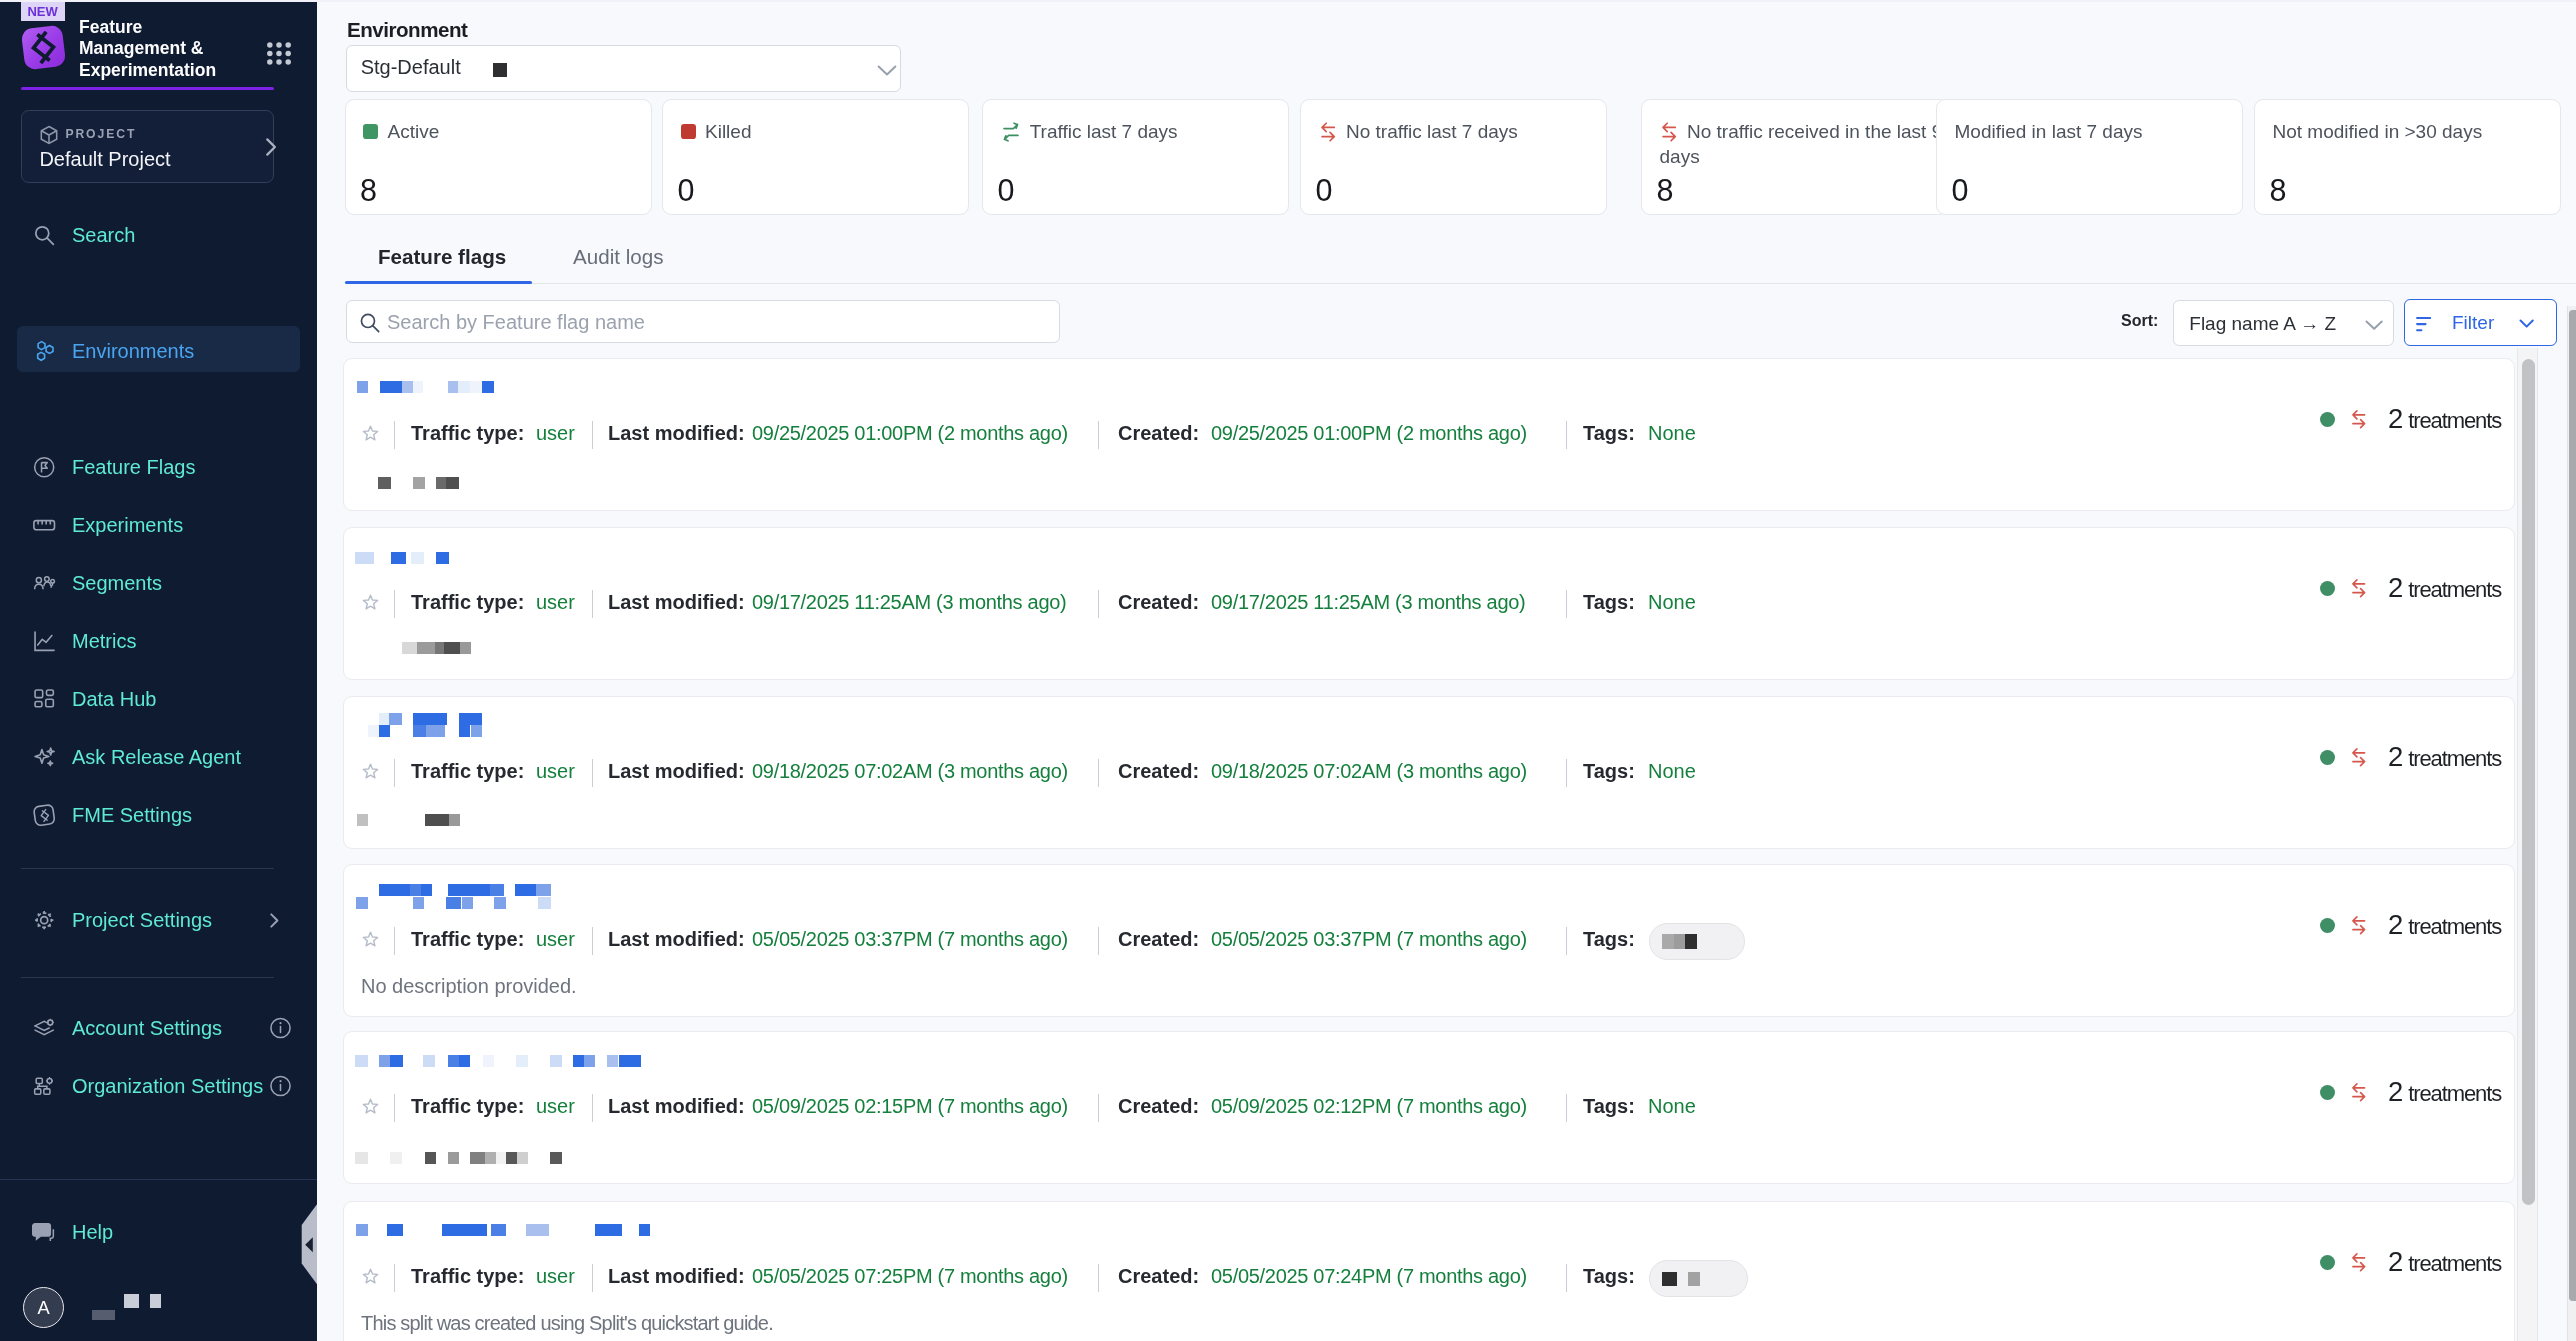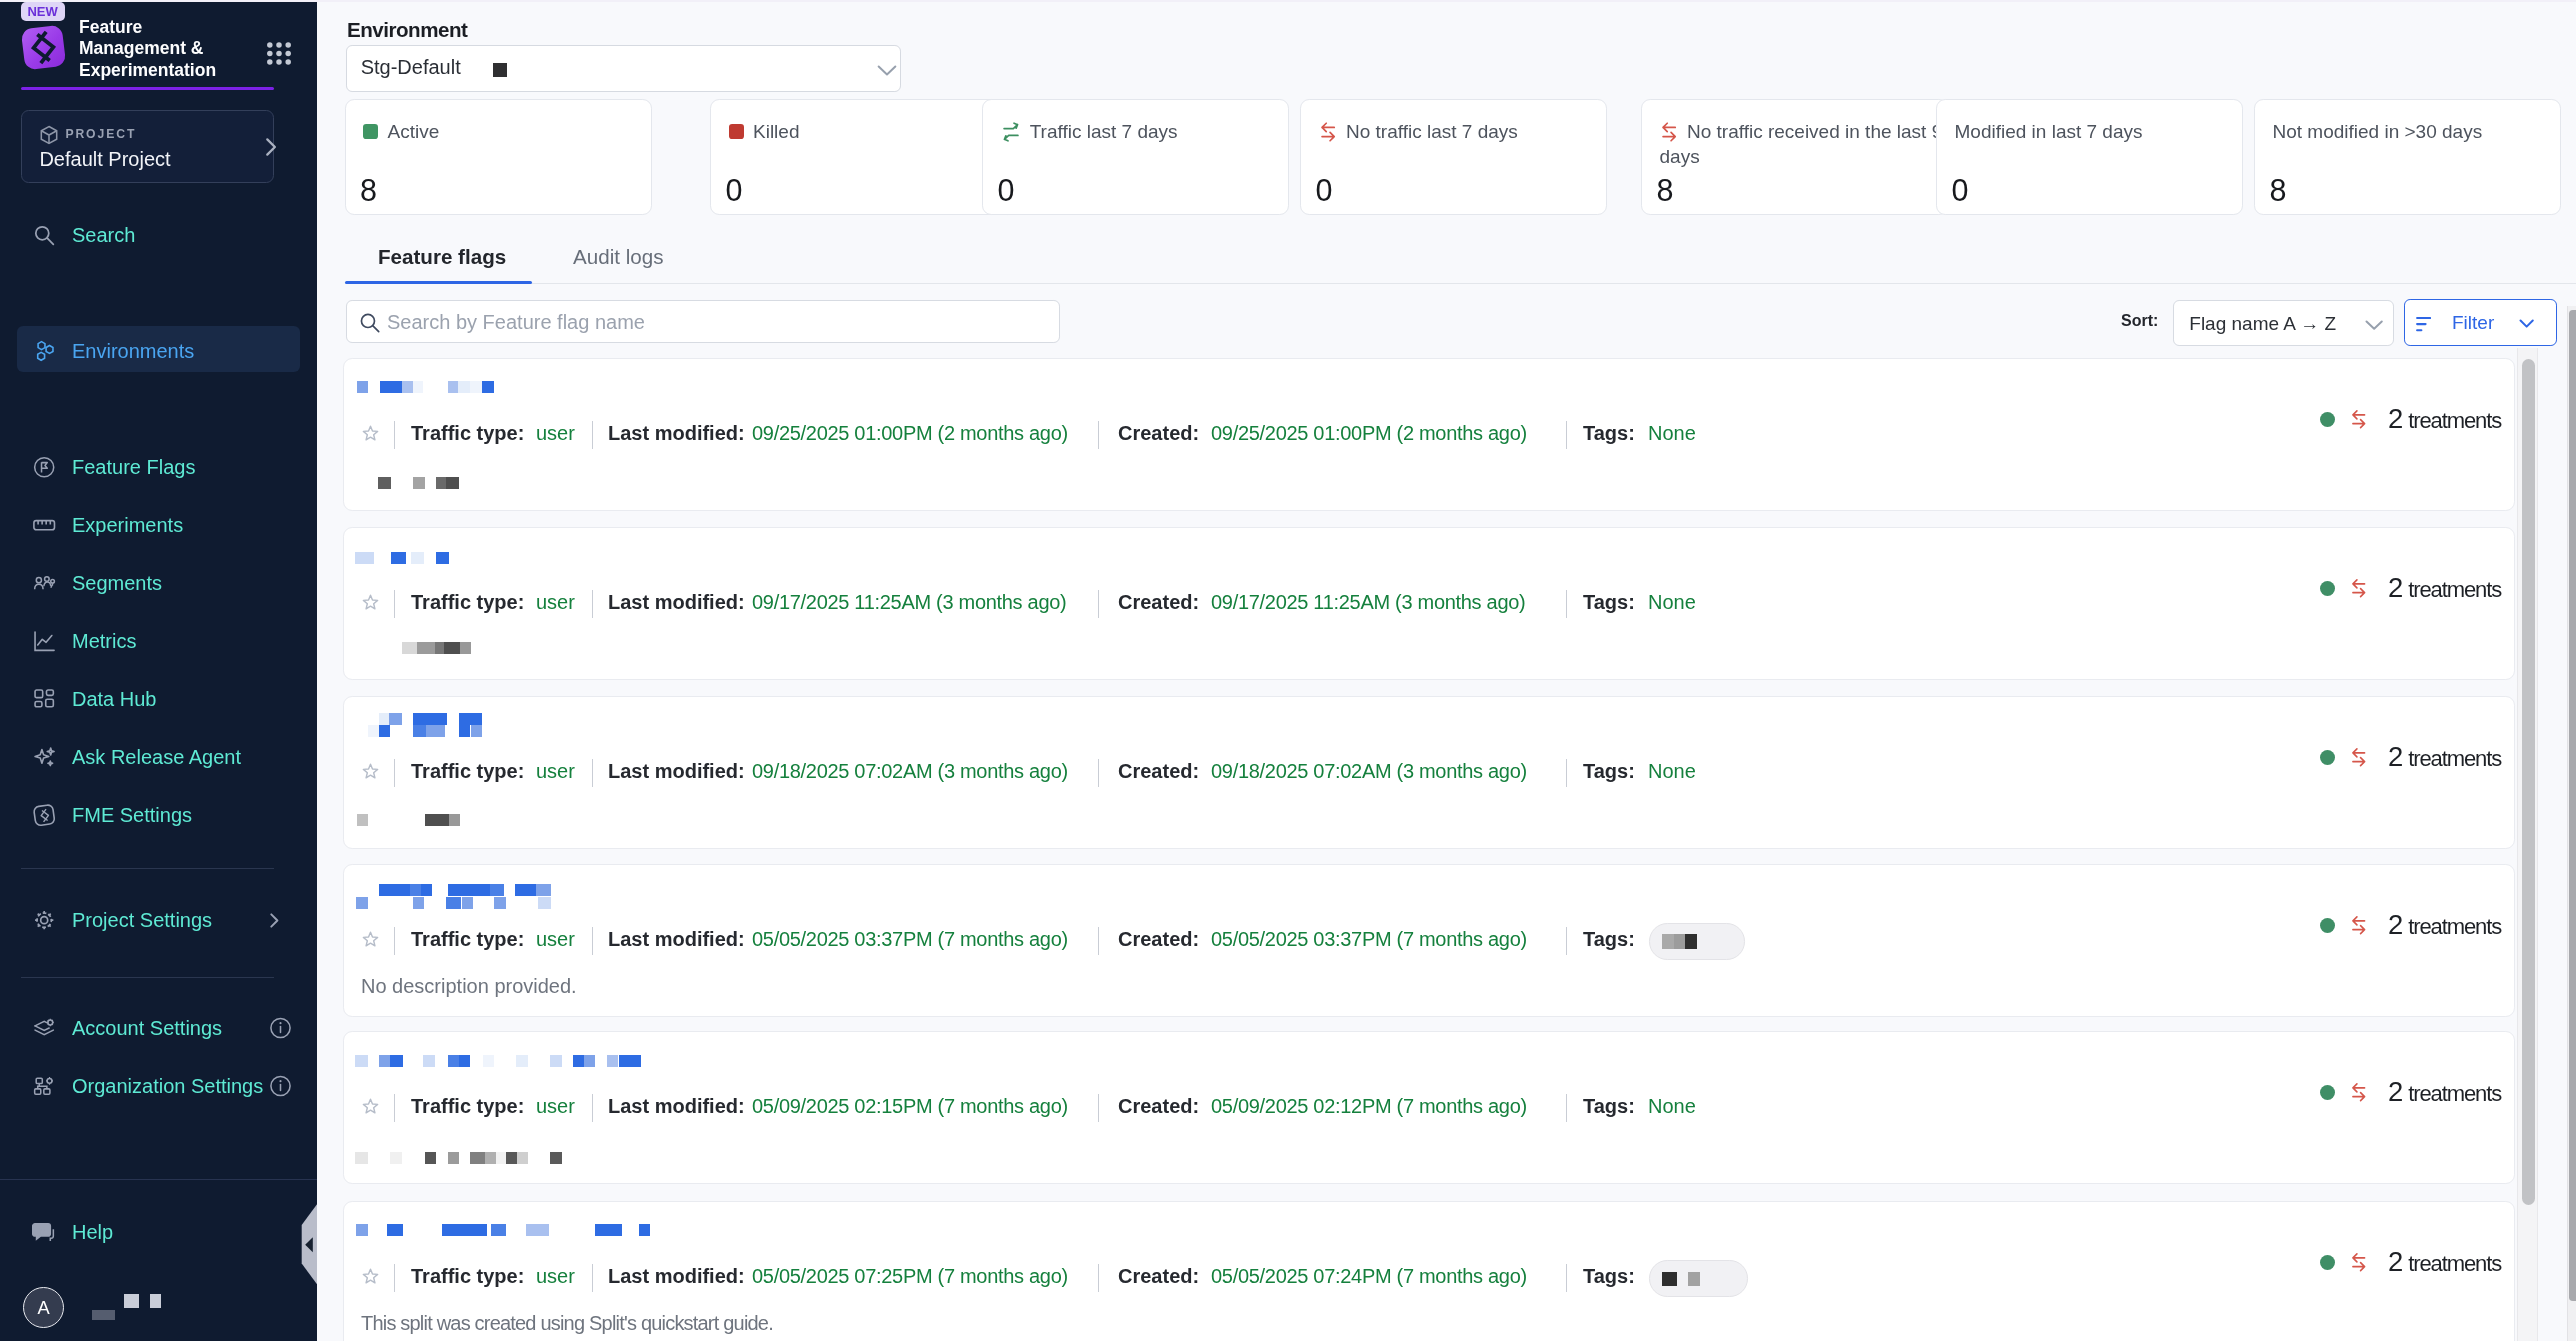--- a/index.html
+++ b/index.html
@@ -31,21 +31,21 @@
   .rclu { position:absolute; top:43px; left:1976px; height:34px; display:flex; align-items:center; white-space:nowrap; }
   .treat { font-size:22px; color:#1e2126; letter-spacing:-1.1px; }
   .treat .n { font-size:27.5px; letter-spacing:0; }
   .pill { height:37px; border-radius:18.3px; background:#f1f1f4; border:0.8px solid #e3e3e7; display:flex; align-items:center; padding:0 12.2px; gap:0; }
 </style>
 </head>
 <body>
 <div id="topstrip"></div>
 <div id="side">
 
-  <div class="abs" style="left:20.6px;top:0px;width:44px;height:18.3px;background:#ded5f6;border-radius:5px;display:flex;align-items:center;justify-content:center;font-size:13px;font-weight:bold;color:#6b30d9;">NEW</div>
+  <div class="abs" style="left:20.6px;top:0px;width:44px;height:18.3px;background:#ded5f6;border-radius:0;display:flex;align-items:center;justify-content:center;font-size:13px;font-weight:bold;color:#6b30d9;">NEW</div>
 
   <div class="abs" style="left:23px;top:25px;width:41px;height:41px;border-radius:10.7px;background:linear-gradient(140deg,#b15ef2 0%,#9a3be8 55%,#8b2bd9 100%);transform:rotate(-7deg);">
     <svg width="41" height="41" viewBox="0 0 54 54" style="position:absolute;left:0;top:0;">
       <g fill="none" stroke="#0f1b30" stroke-width="5" stroke-linejoin="miter">
         <path d="M33 7 L14 26 L33 45"></path>
         <path d="M21 47 L40 28 L21 9"></path>
       </g>
     </svg>
   </div>
 
@@ -256,21 +256,21 @@
     <div class="abs" style="left:146px;top:17px;width:13.7px;height:13.7px;background:#2f2f31;"></div>
     <svg class="abs" style="left:530px;top:18.3px;" width="20" height="11.4" viewBox="0 0 26 15">
         <path d="M2 2 L13 12.5 L24 2" fill="none" stroke="#97a0ad" stroke-width="2.6" stroke-linecap="round" stroke-linejoin="round"></path>
       </svg>
   </div>
 
   <div class="statcard" style="left:27.5px;">
     <div class="statlabel"><span class="sq" style="background:#3f9563;"></span>Active</div>
     <div class="statnum">8</div>
   </div>
-  <div class="statcard" style="left:345px;margin-left:48px;">
+  <div class="statcard" style="left:345px;">
     <div class="statlabel"><span class="sq" style="background:#bf3a31;"></span>Killed</div>
     <div class="statnum">0</div>
   </div>
   <div class="statcard" style="left:665px;">
     <div class="statlabel"><svg width="20" height="20" viewBox="0 0 24 26">
           <g stroke="#3c8f60" stroke-width="2.2" fill="none" stroke-linecap="round" stroke-linejoin="round">
             <path d="M3 8.5 H15 L20.5 3.5 M16 1.5 l4.5 2 -1.8 4.6"></path>
             <path d="M21 17.5 H9 L3.5 22.5 M8 24.5 l-4.5 -2 1.8 -4.6"></path>
           </g>
         </svg>Traffic last 7 days</div>

